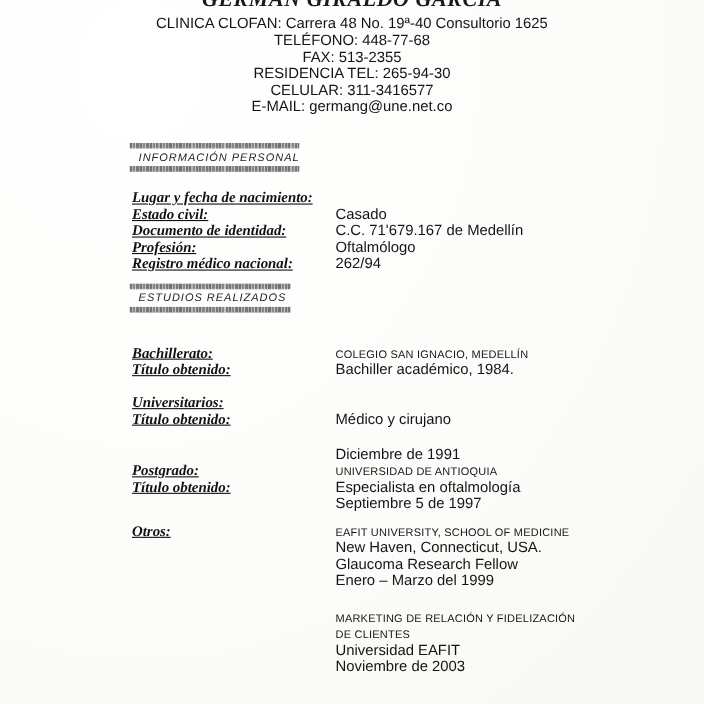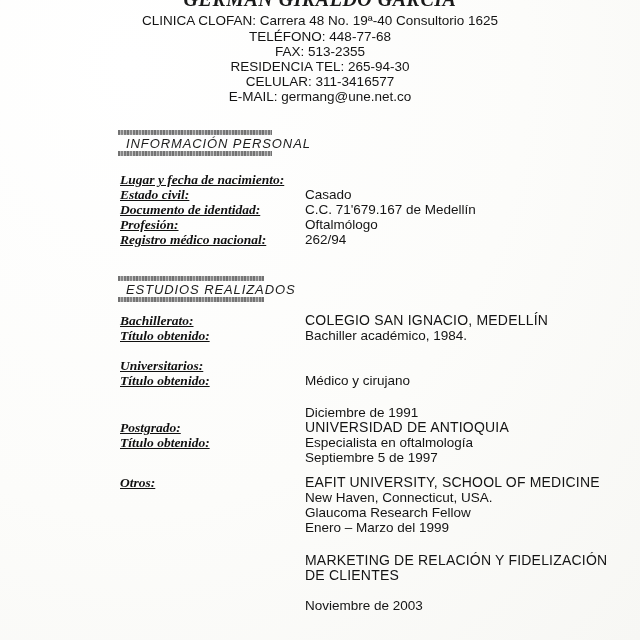--- a/index.html
+++ b/index.html
@@ -92,21 +92,21 @@
     opacity: 0.92;
   }
   .section-head::before { top: 0; }
   .section-head::after  { bottom: 0; }
 
   .section-head .label {
     position: relative;
     z-index: 2;
     font-family: "Liberation Sans", sans-serif;
     font-style: italic;
-    font-size: 13px;
+    font-size: 10px;
     letter-spacing: 0.9px;
     color: #1d1d1d;
     white-space: nowrap;
   }
   .lbl {
     position: absolute;
     left: 120px;
     font-family: "Liberation Serif", serif;
     font-weight: bold;
     font-style: italic;
@@ -120,21 +120,21 @@
     position: absolute;
     left: 305px;
     font-family: "Liberation Sans", sans-serif;
     font-size: 13.5px;
     line-height: 15.3px;
     color: #141414;
     white-space: nowrap;
   }
   .val .caps {
     font-variant: small-caps;
-    font-size: 14px;
+    font-size: 10px;
     letter-spacing: 0.2px;
   }
 </style>
 </head>
 <body>
 
 <div class="page">
 
   <div class="header">
     <div class="doc-title">GERMÁN GIRALDO GARCÍA</div>
@@ -158,21 +158,21 @@
 
   <div class="lbl" style="top:202px">Documento de identidad:</div>
   <div class="val" style="top:202px">C.C. 71'679.167  de Medellín</div>
 
   <div class="lbl" style="top:217px">Profesión:</div>
   <div class="val" style="top:217px">Oftalmólogo</div>
 
   <div class="lbl" style="top:232px">Registro médico nacional:</div>
   <div class="val" style="top:232px">262/94</div>
 
-  <div class="section-head" style="left:118px; top:276px; width:146px;">
+  <div class="section-head" style="left:118px; top:258px; width:146px;">
     <span class="label">ESTUDIOS REALIZADOS</span>
   </div>
 
   <div class="lbl" style="top:313px">Bachillerato:</div>
   <div class="val" style="top:313px"><span class="caps">COLEGIO SAN IGNACIO, MEDELLÍN</span></div>
 
   <div class="lbl" style="top:328px">Título obtenido:</div>
   <div class="val" style="top:328px">Bachiller académico, 1984.</div>
 
   <div class="lbl" style="top:358px">Universitarios:</div>
@@ -189,15 +189,16 @@
   <div class="val" style="top:450px">Septiembre 5 de 1997</div>
 
   <div class="lbl" style="top:475px">Otros:</div>
   <div class="val" style="top:475px"><span class="caps">EAFIT UNIVERSITY, SCHOOL OF MEDICINE</span></div>
   <div class="val" style="top:490px">New Haven, Connecticut, USA.</div>
   <div class="val" style="top:505px">Glaucoma Research Fellow</div>
   <div class="val" style="top:520px">Enero – Marzo del 1999</div>
 
   <div class="val" style="top:553px"><span class="caps">MARKETING DE RELACIÓN Y FIDELIZACIÓN</span></div>
   <div class="val" style="top:568px"><span class="caps">DE CLIENTES</span></div>
+  <div class="val" style="top:583px">Universidad EAFIT</div>
   <div class="val" style="top:598px">Noviembre de 2003</div>
 
 </div>
 
 </body></html>

